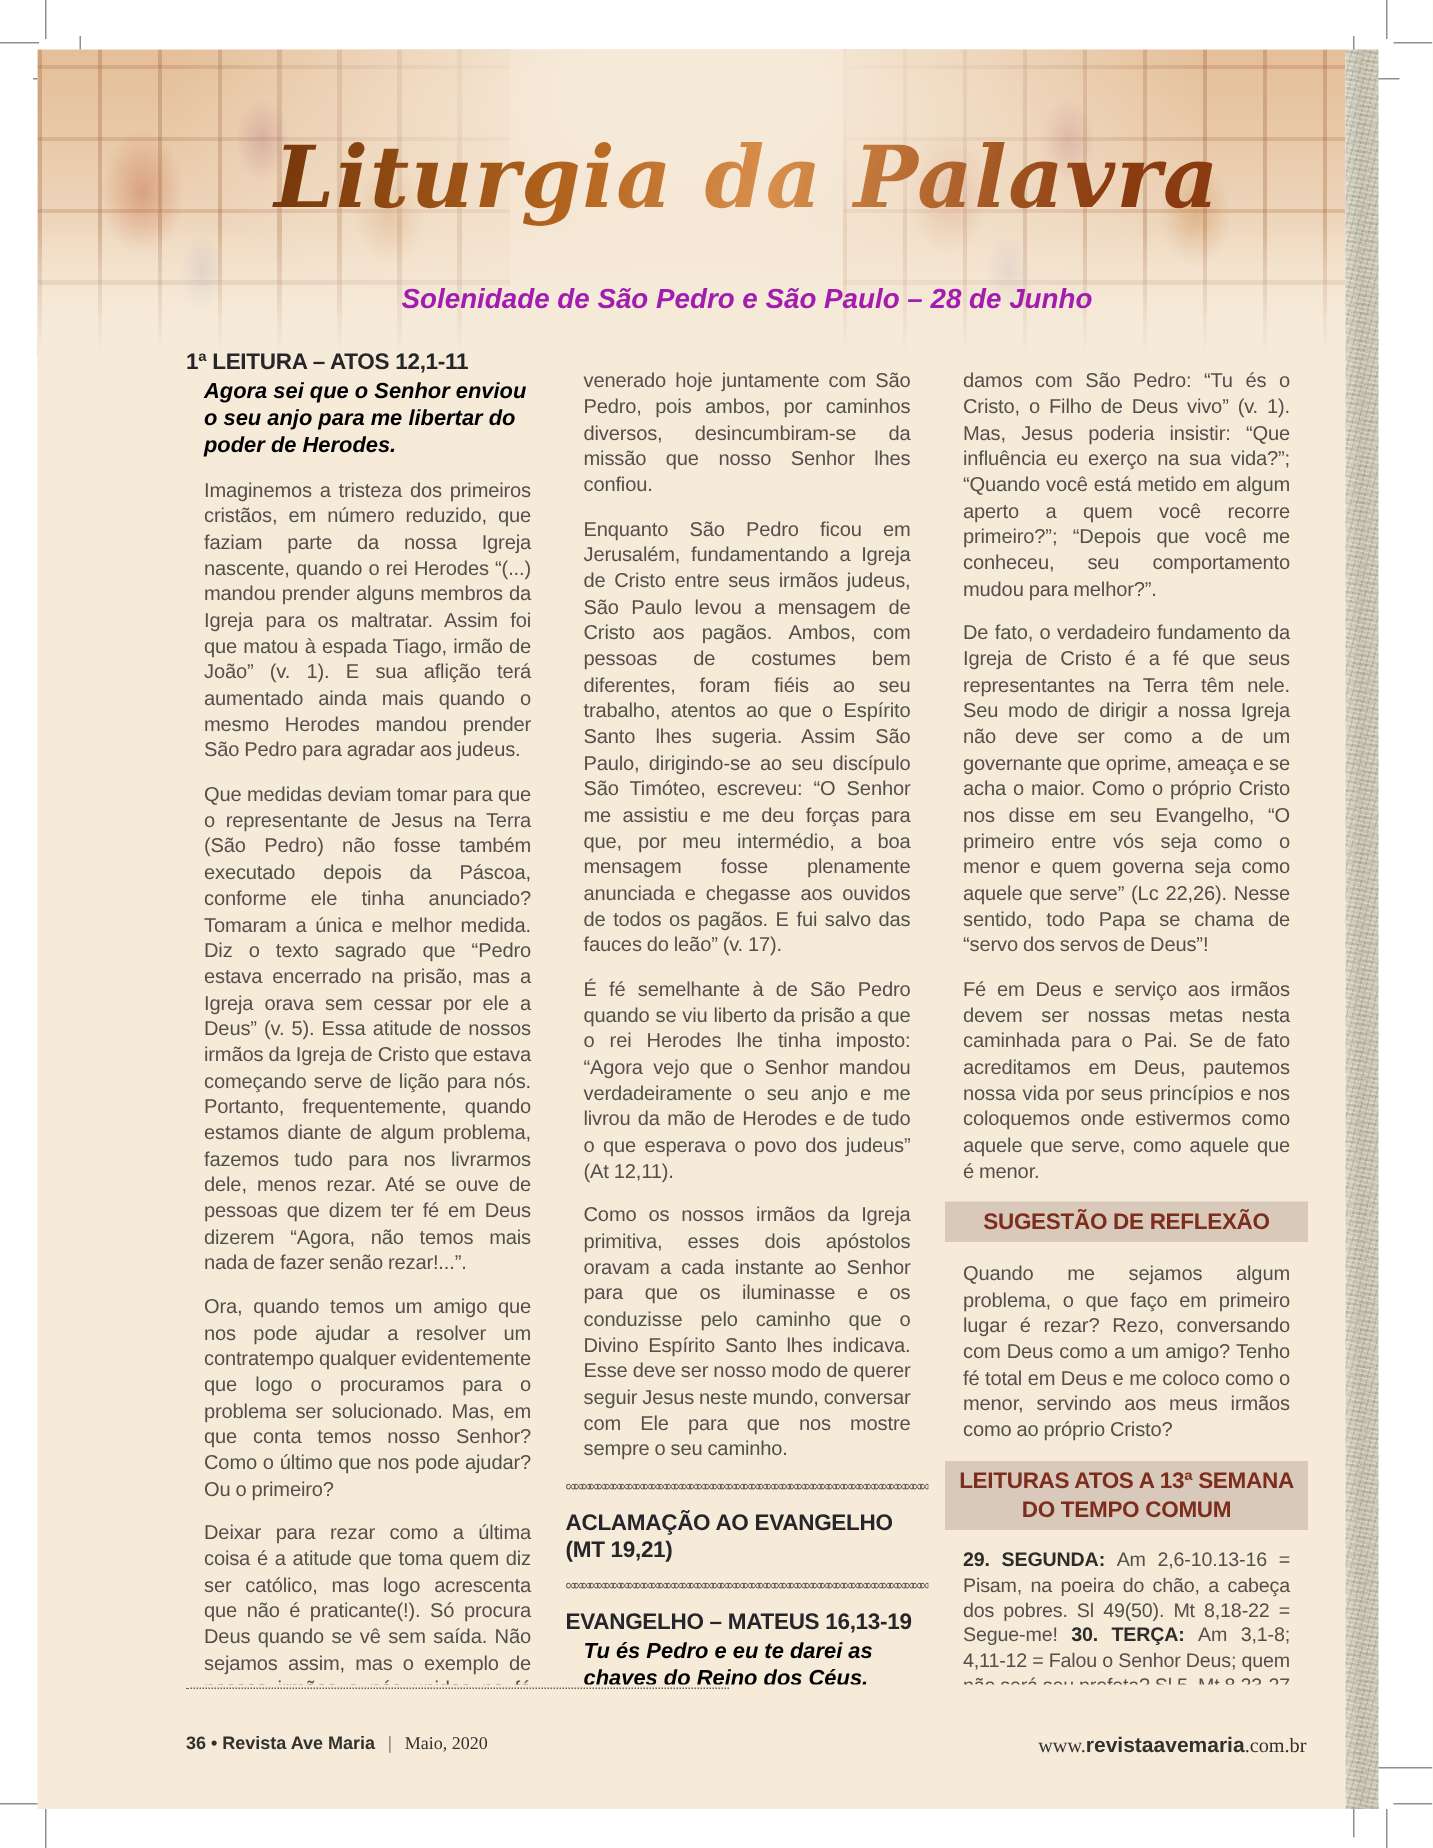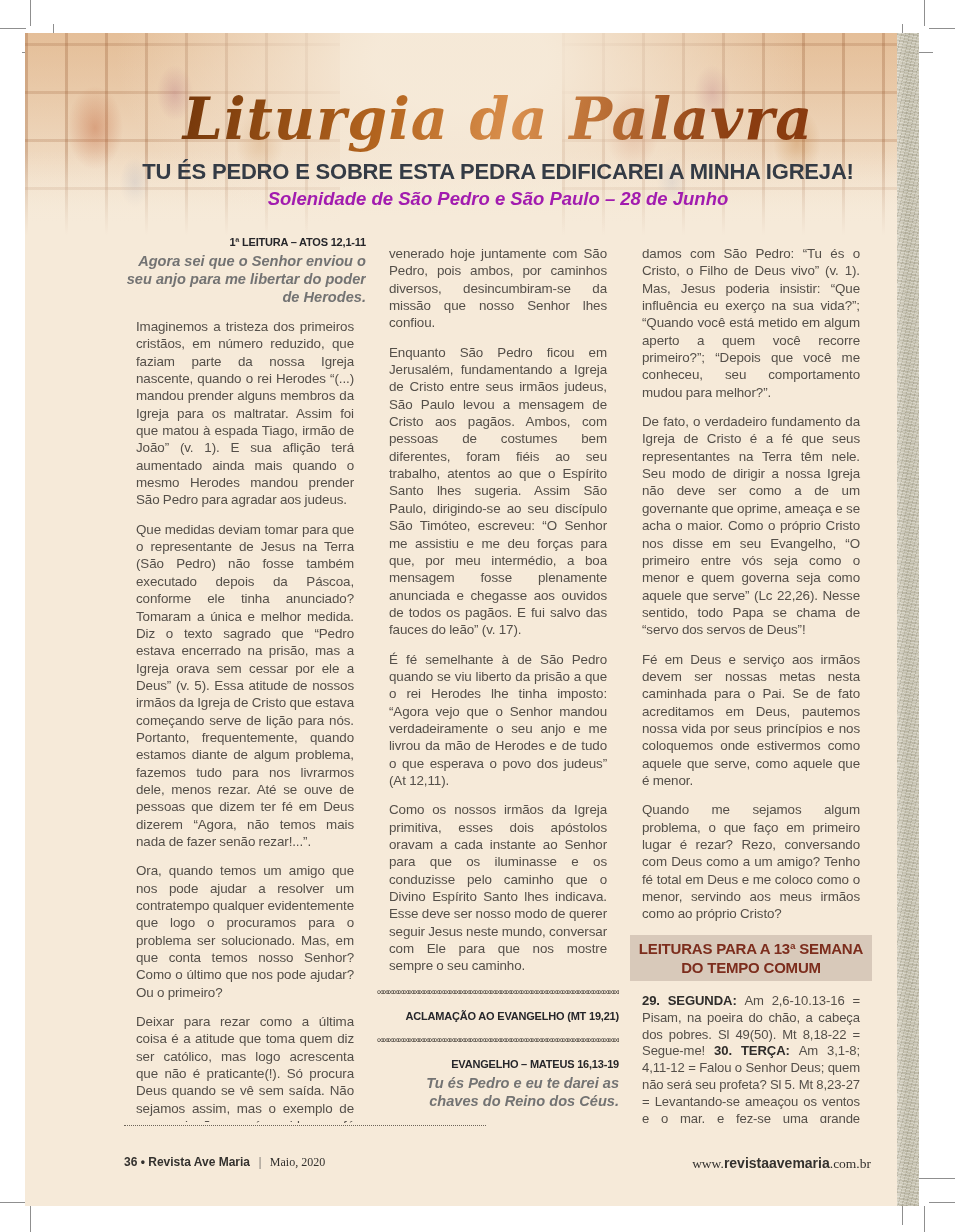--- a/index.html
+++ b/index.html
@@ -52,25 +52,25 @@
   .subheadline{position:absolute;left:99px;top:155px;width:748px;text-align:center;
     font-size:18.5px;font-weight:700;font-style:italic;color:#a21caf;}
 
   
   .columns{position:absolute;left:99px;top:200px;width:748px;height:890px;display:flex;gap:11px;}
   .col{width:242px;overflow:hidden;}
   .body-p{margin:12px;font-size:13.4px;line-height:17.35px;text-align:justify;color:#544f49;
     letter-spacing:-.1px;word-spacing:-.3px;}
   .readings{font-size:13.1px;line-height:16.9px;}
   .readings b{color:#2e2c2a;}
-  .sec-head{font-size:11px;font-weight:700;text-align:right;color:#26262a;
+  .sec-head{font-size:15px;font-weight:700;text-align:left;color:#26262a;
     letter-spacing:-.2px;line-height:18px;margin:3px 0 1px;}
   .col .sec-head:first-child{margin-top:0;}
-  .sec-sub{font-size:14.6px;font-weight:700;font-style:italic;text-align:right;color:#737373;
-    line-height:18px;margin:0 0 2px;}
+  .sec-sub{font-size:14.6px;font-weight:700;font-style:italic;text-align:left;color:#000000;
+    line-height:18px;margin:0 12px 2px;}
   .divider{color:#5a544c;font-size:10px;letter-spacing:-2px;line-height:10px;margin:10px 0;
     white-space:nowrap;overflow:hidden;}
   .banner{background:#d8c9ba;color:#7c2d1d;font-weight:700;font-size:15px;text-align:center;
     padding:4px 6px;margin:9px 0 10px;line-height:19px;letter-spacing:-.2px;}
 
   
   .footer-rule{position:absolute;left:99px;top:1092px;width:362px;border-top:1.5px dotted #6d655a;}
   .footer-left{position:absolute;left:99px;top:1122px;font-size:12px;color:#33312e;}
   .fl-bold{font-weight:700;}
   .fl-sep{color:#8a857d;margin:0 5px;font-weight:400;}
@@ -103,21 +103,20 @@
     <div class="page">
 
       <div class="header-art">
         <div class="header-base"></div>
         <div class="glass left"></div>
         <div class="glass right"></div>
         <div class="header-wash"></div>
       </div>
 
       <div class="script-title">Liturgia da Palavra</div>
-      <div class="headline">TU ÉS PEDRO E SOBRE ESTA PEDRA EDIFICAREI A MINHA IGREJA!</div>
       <div class="subheadline">Solenidade de São Pedro e São Paulo – 28 de Junho</div>
 
       <div class="columns">
         <div class="col">
             <div class="sec-head">1ª LEITURA – ATOS 12,1-11</div>
             <div class="sec-sub">Agora sei que o Senhor enviou o seu anjo para me libertar do poder de Herodes.</div>
             <p class="body-p">Imaginemos a tristeza dos primeiros cristãos, em número reduzido, que faziam parte da nossa Igreja nascente, quando o rei Herodes “(...) mandou prender alguns membros da Igreja para os maltratar. Assim foi que matou à espada Tiago, irmão de João” (v. 1). E sua aflição terá aumentado ainda mais quando o mesmo Herodes mandou prender São Pedro para agradar aos judeus.</p>
             <p class="body-p">Que medidas deviam tomar para que o representante de Jesus na Terra (São Pedro) não fosse também executado depois da Páscoa, conforme ele tinha anunciado? Tomaram a única e melhor medida. Diz o texto sagrado que “Pedro estava encerrado na prisão, mas a Igreja orava sem cessar por ele a Deus” (v. 5). Essa atitude de nossos irmãos da Igreja de Cristo que estava começando serve de lição para nós. Portanto, frequentemente, quando estamos diante de algum problema, fazemos tudo para nos livrarmos dele, menos rezar. Até se ouve de pessoas que dizem ter fé em Deus dizerem “Agora, não temos mais nada de fazer senão rezar!...”.</p>
             <p class="body-p">Ora, quando temos um amigo que nos pode ajudar a resolver um contratempo qualquer evidentemente que logo o procuramos para o problema ser solucionado. Mas, em que conta temos nosso Senhor? Como o último que nos pode ajudar? Ou o primeiro?</p>
             <p class="body-p">Deixar para rezar como a última coisa é a atitude que toma quem diz ser católico, mas logo acrescenta que não é praticante(!). Só procura Deus quando se vê sem saída. Não sejamos assim, mas o exemplo de nossos irmãos a nós unidos na fé nos leve a tomar como primeiro procedimento diante dos percalços da vida “falar” primeiro com o nosso maior e único amigo verdadeiro: Jesus.</p>
@@ -133,22 +132,23 @@
             <div class="sec-head">ACLAMAÇÃO AO EVANGELHO (MT 19,21)</div>
             <div class="divider">∞∞∞∞∞∞∞∞∞∞∞∞∞∞∞∞∞∞∞∞∞∞∞∞∞∞∞∞∞∞∞∞∞∞∞∞∞∞∞∞∞∞∞∞∞∞∞∞∞∞∞∞∞∞∞∞∞∞∞∞∞∞∞∞∞∞∞∞∞∞∞∞∞∞∞∞∞∞∞∞</div>
             <div class="sec-head">EVANGELHO – MATEUS 16,13-19</div>
             <div class="sec-sub">Tu és Pedro e eu te darei as chaves do Reino dos Céus.</div>
             <p class="body-p">A solenidade de São Pedro e São Paulo nos traz de volta a pergunta que Jesus fez aos seus apóstolos: “No dizer do povo quem é o Filho do Homem?” (v. 13). Certamente, conhecemos várias teorias sobre quem é Jesus: um grande pregador da palavra de Deus; um profeta que se aproximou dos pobres e lhes aliviou a carga que os fariseus jogavam sobre seus ombros; aquele que valorizou as mulheres e as crianças, antes desprezadas e colocadas em segundo plano etc.</p>
           </div>
         <div class="col">
             <p class="body-p">damos com São Pedro: “Tu és o Cristo, o Filho de Deus vivo” (v. 1). Mas, Jesus poderia insistir: “Que influência eu exerço na sua vida?”; “Quando você está metido em algum aperto a quem você recorre primeiro?”; “Depois que você me conheceu, seu comportamento mudou para melhor?”.</p>
             <p class="body-p">De fato, o verdadeiro fundamento da Igreja de Cristo é a fé que seus representantes na Terra têm nele. Seu modo de dirigir a nossa Igreja não deve ser como a de um governante que oprime, ameaça e se acha o maior. Como o próprio Cristo nos disse em seu Evangelho, “O primeiro entre vós seja como o menor e quem governa seja como aquele que serve” (Lc 22,26). Nesse sentido, todo Papa se chama de “servo dos servos de Deus”!</p>
             <p class="body-p">Fé em Deus e serviço aos irmãos devem ser nossas metas nesta caminhada para o Pai. Se de fato acreditamos em Deus, pautemos nossa vida por seus princípios e nos coloquemos onde estivermos como aquele que serve, como aquele que é menor.</p>
+            <div class="banner">SUGESTÃO DE REFLEXÃO</div>
             <p class="body-p">Quando me sejamos algum problema, o que faço em primeiro lugar é rezar? Rezo, conversando com Deus como a um amigo? Tenho fé total em Deus e me coloco como o menor, servindo aos meus irmãos como ao próprio Cristo?</p>
-            <div class="banner">LEITURAS PARA A 13ª SEMANA DO TEMPO COMUM</div>
+            <div class="banner">LEITURAS ATOS A 13ª SEMANA DO TEMPO COMUM</div>
             <p class="body-p readings"><b>29. SEGUNDA: </b>Am 2,6-10.13-16 = Pisam, na poeira do chão, a cabeça dos pobres. Sl 49(50). Mt 8,18-22 = Segue-me! <b>30. TERÇA: </b>Am 3,1-8; 4,11-12 = Falou o Senhor Deus; quem não será seu profeta? Sl 5. Mt 8,23-27 = Levantando-se ameaçou os ventos e o mar, e fez-se uma grande calmaria. <b>1º de JULHO. QUARTA: </b>Am 5,14-15.21-24 = Que a justiça seja abundante como a água. Sl 49(50). Mt 8,28-34 = Tu vieste aqui para nos atormentar antes do tempo? <b>2. QUINTA: </b>Am 7,10-17 = Vai profetizar para Israel, meu povo. Sl 18(19). Mt 9,1-8 = A multidão glorificou a Deus, por ter dado tal poder aos homens. Ef 2,19-22 = Vós fostes integrados no edifício que tem como fundamento os apóstolos. Sl 116(117). Jo 20,24-29 = Meu Senhor e meu Deus. Am 9,11-15 = Mudarei a sorte de Israel, meu povo cativo, e o plantarei sobre o seu solo. Sl 84(85). Mt 9,14-17 = Por acaso, os amigos do noivo podem estar de luto enquanto o noivo está com eles?</p>
           </div>
       </div>
 
       <div class="footer-rule"></div>
 
       <div class="footer-left">
         <span class="fl-bold">36 • Revista Ave Maria</span>
         <span class="fl-sep">|</span>
         <span class="fl-serif">Maio, 2020</span>

